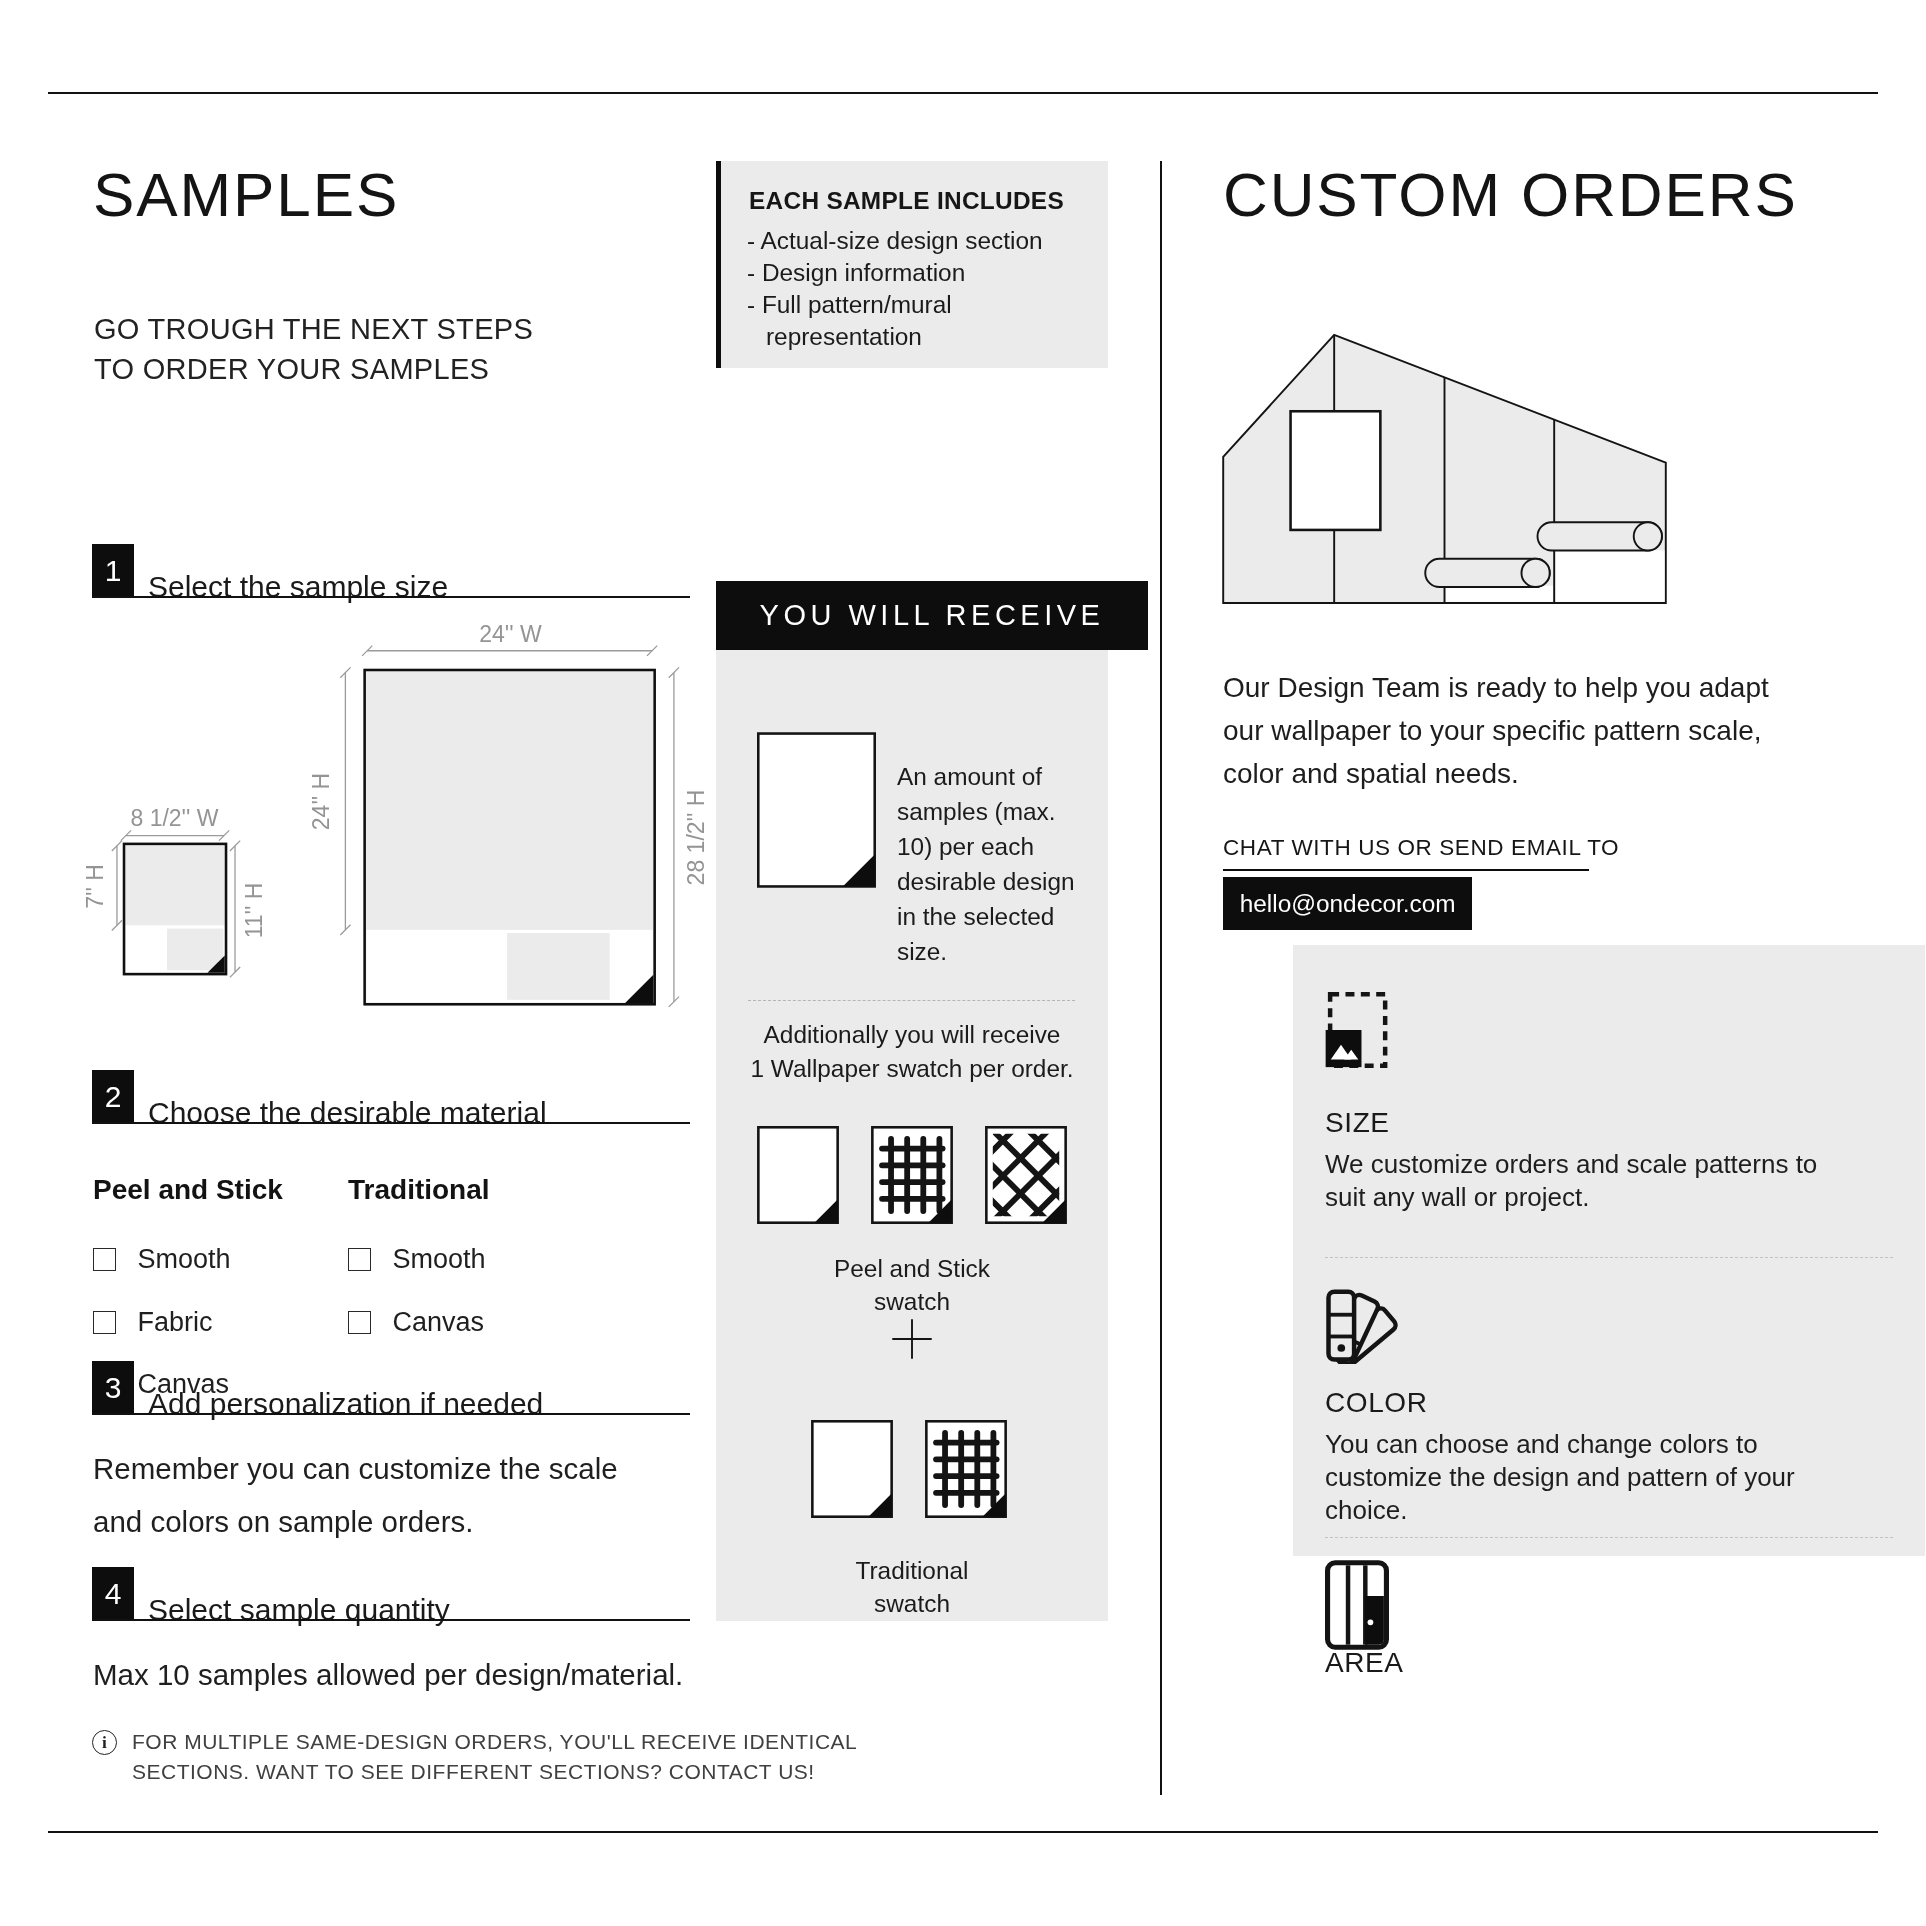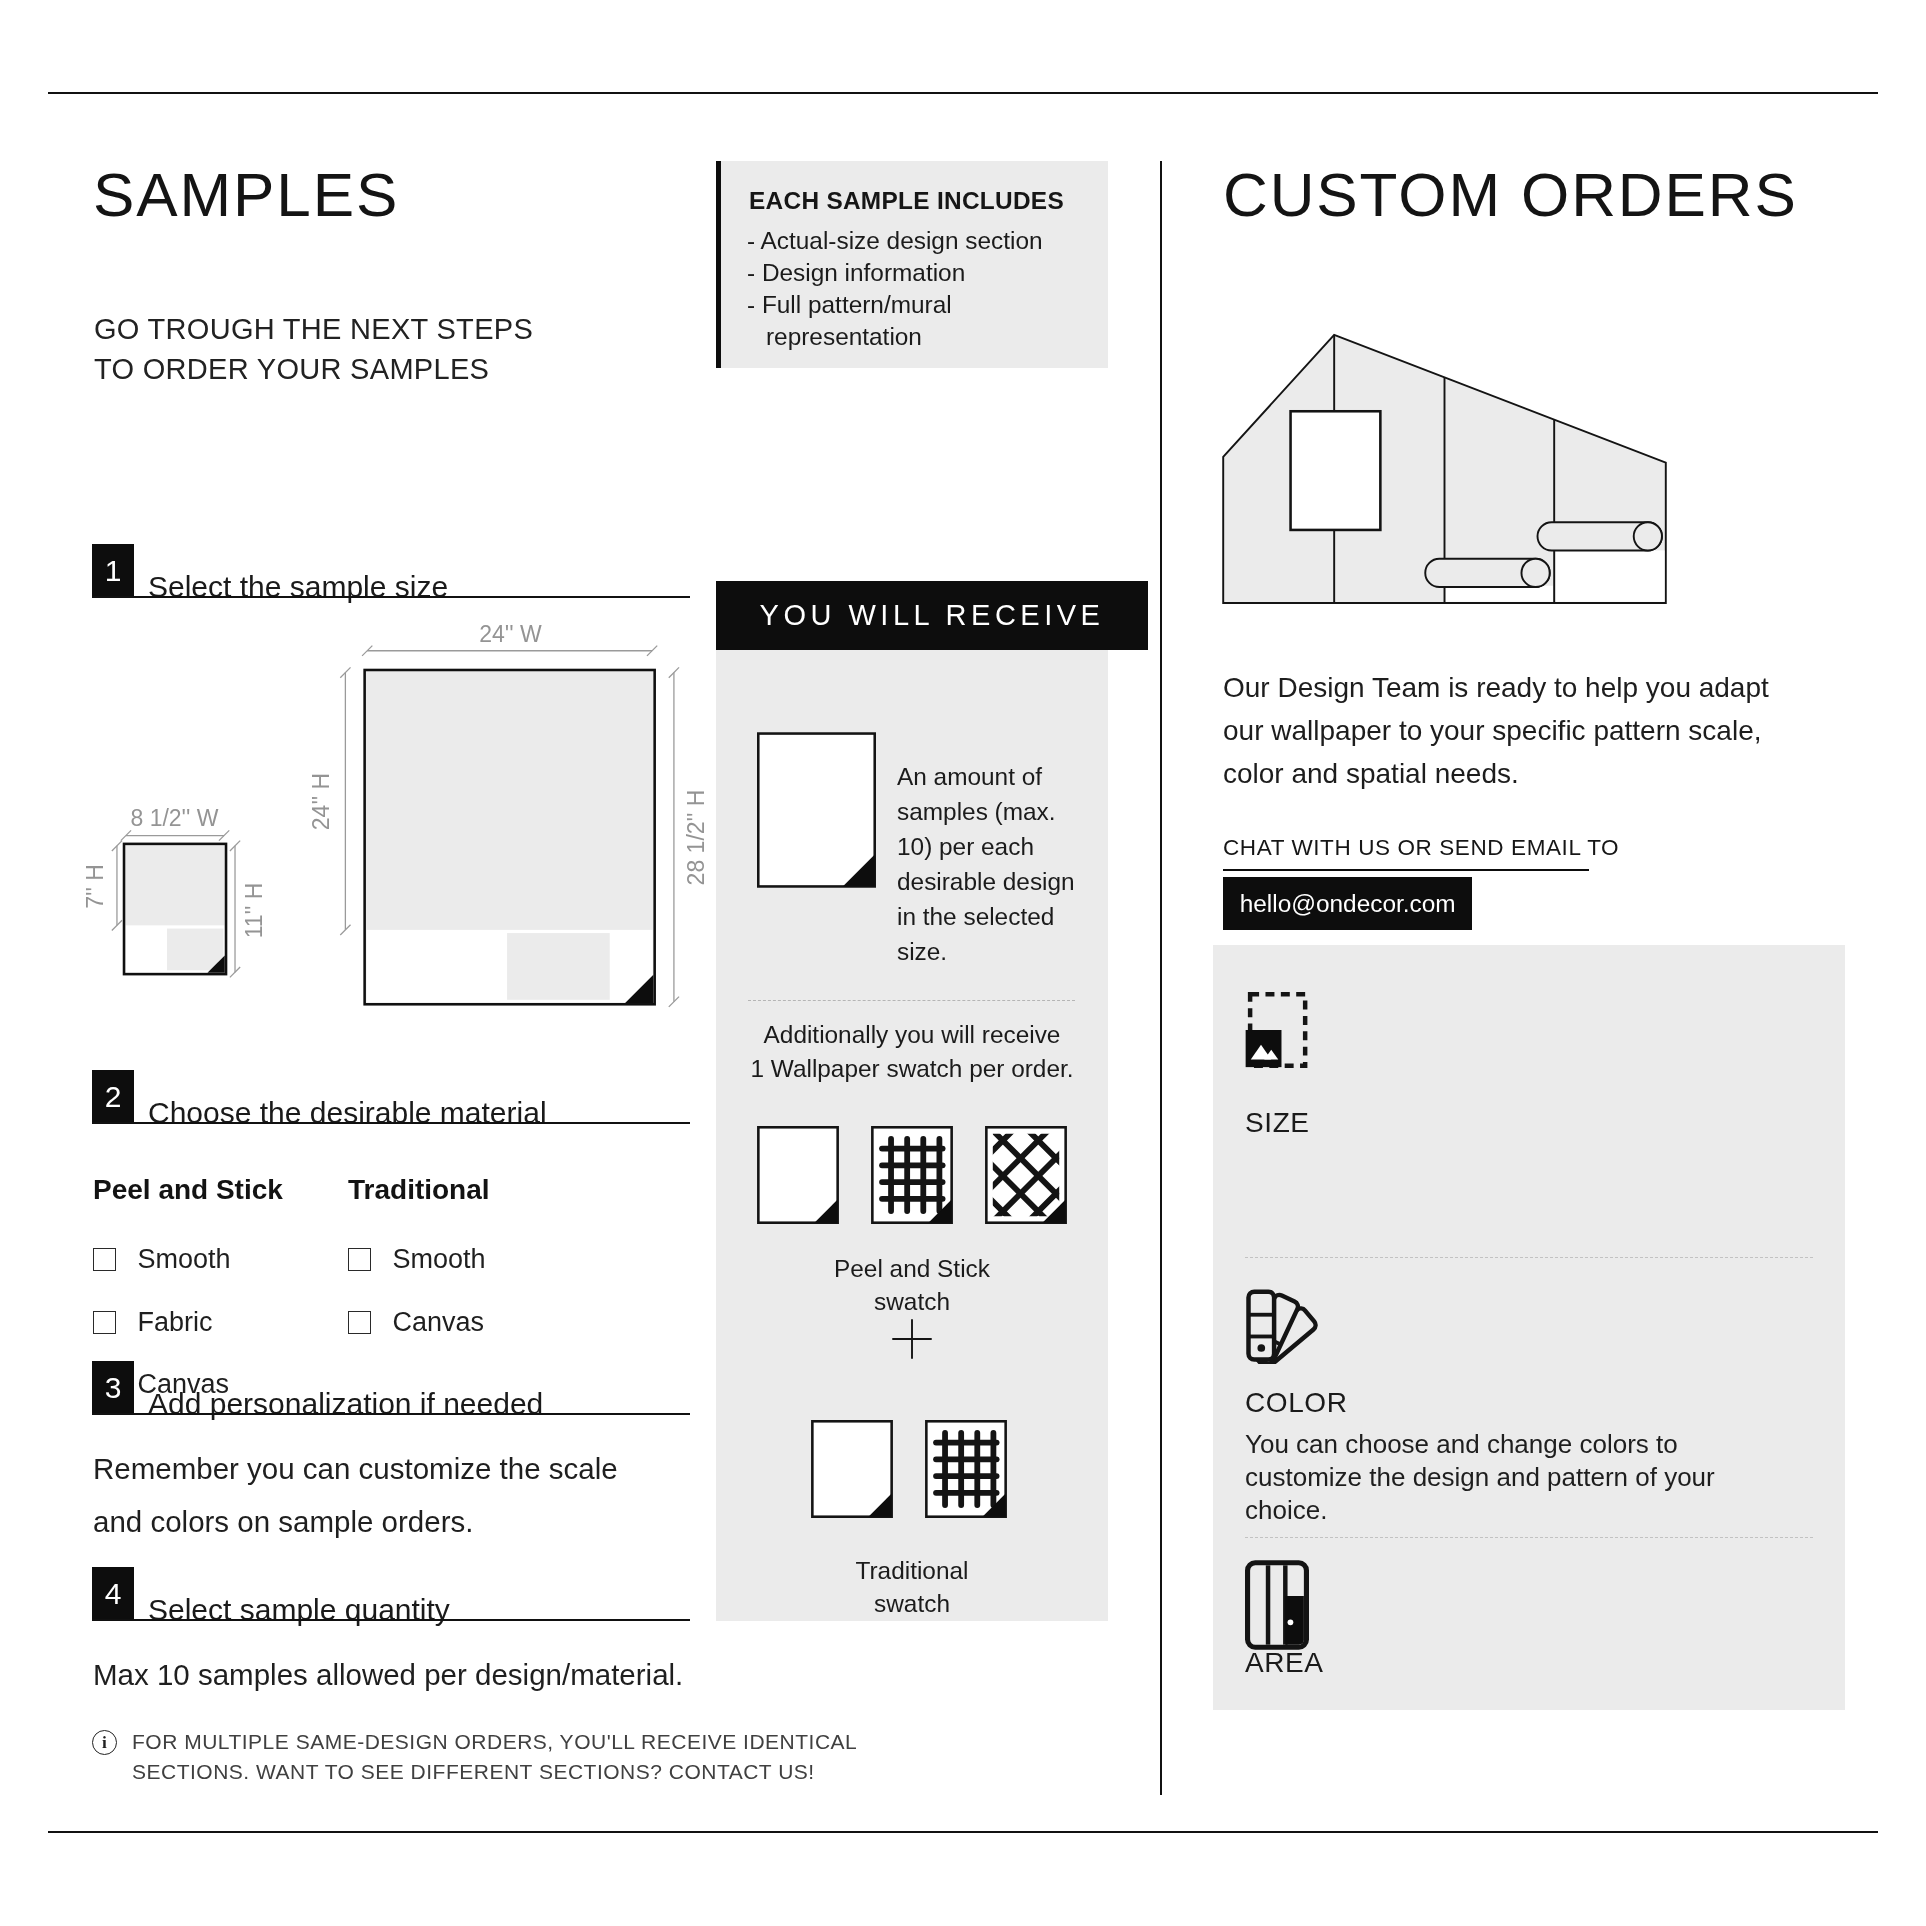--- a/index.html
+++ b/index.html
@@ -37,21 +37,21 @@
   .recvtext{position:absolute;font-size:24.4px;line-height:35px;color:#1b1b1b;}
   .ctr{text-align:center;left:0;width:392px;}
   .dashmid{position:absolute;left:32px;width:327px;border-top:1.3px dashed #b5b5b5;}
   .swrow{position:absolute;display:flex;gap:32px;}
   
   .para{position:absolute;font-size:28px;line-height:43px;color:#1d1d1d;}
   .chat{position:absolute;font-size:22.5px;letter-spacing:0.6px;color:#161616;}
   .chatline{position:absolute;width:366px;height:1.9px;background:#0d0d0d;}
   .chip{position:absolute;height:53px;background:#0d0d0d;color:#fff;font-size:24.4px;
         display:flex;align-items:center;padding:0 16.7px;}
-  .featbox{position:absolute;left:1213px;top:945px;width:632px;height:765px;background:#ebebeb;}
+  .featbox{position:absolute;left:1293px;top:945px;width:632px;height:611px;background:#ebebeb;}
   .feathead{position:absolute;font-size:28px;letter-spacing:0.6px;color:#1a1a1a;}
   .featbody{position:absolute;font-size:26px;line-height:33px;color:#1e1e1e;}
   .dashr{position:absolute;left:32px;width:568px;border-top:1.3px dashed #c2c2c2;}
   svg{display:block;}
 </style>
 </head>
 <body>
 
 <div class="page">
 
@@ -282,20 +282,21 @@
 
   <div class="featbox">
 
     <svg class="abs" style="left:32px;top:45px" width="64" height="80" viewBox="0 0 100 124">
       <rect x="8" y="6" width="86" height="112" fill="none" stroke="#141414" stroke-width="7" stroke-dasharray="14 10"></rect>
       <rect x="1" y="62" width="56" height="58" fill="#0d0d0d"></rect>
       <polygon points="9,108 25,85 41,108" fill="#ffffff"></polygon>
       <polygon points="30,108 41,93 52,108" fill="#ffffff"></polygon>
     </svg>
     <div class="feathead" style="left:32px;top:162px">SIZE</div>
+    <div class="featbody" style="left:32px;top:203px;width:514px">We customize orders and scale patterns to suit any wall or project.</div>
     <div class="dashr" style="top:312px"></div>
 
     <svg class="abs" style="left:32px;top:339px" width="87" height="80" viewBox="0 0 135 125">
       <g transform="rotate(50 22 112)">
         <rect x="5" y="12" width="40" height="106" rx="9" fill="#ebebeb" stroke="#141414" stroke-width="7"></rect>
       </g>
       <g transform="rotate(25 22 112)">
         <rect x="5" y="12" width="40" height="106" rx="9" fill="#ebebeb" stroke="#141414" stroke-width="7"></rect>
         <line x1="5" y1="82" x2="45" y2="82" stroke="#141414" stroke-width="6"></line>
       </g>

